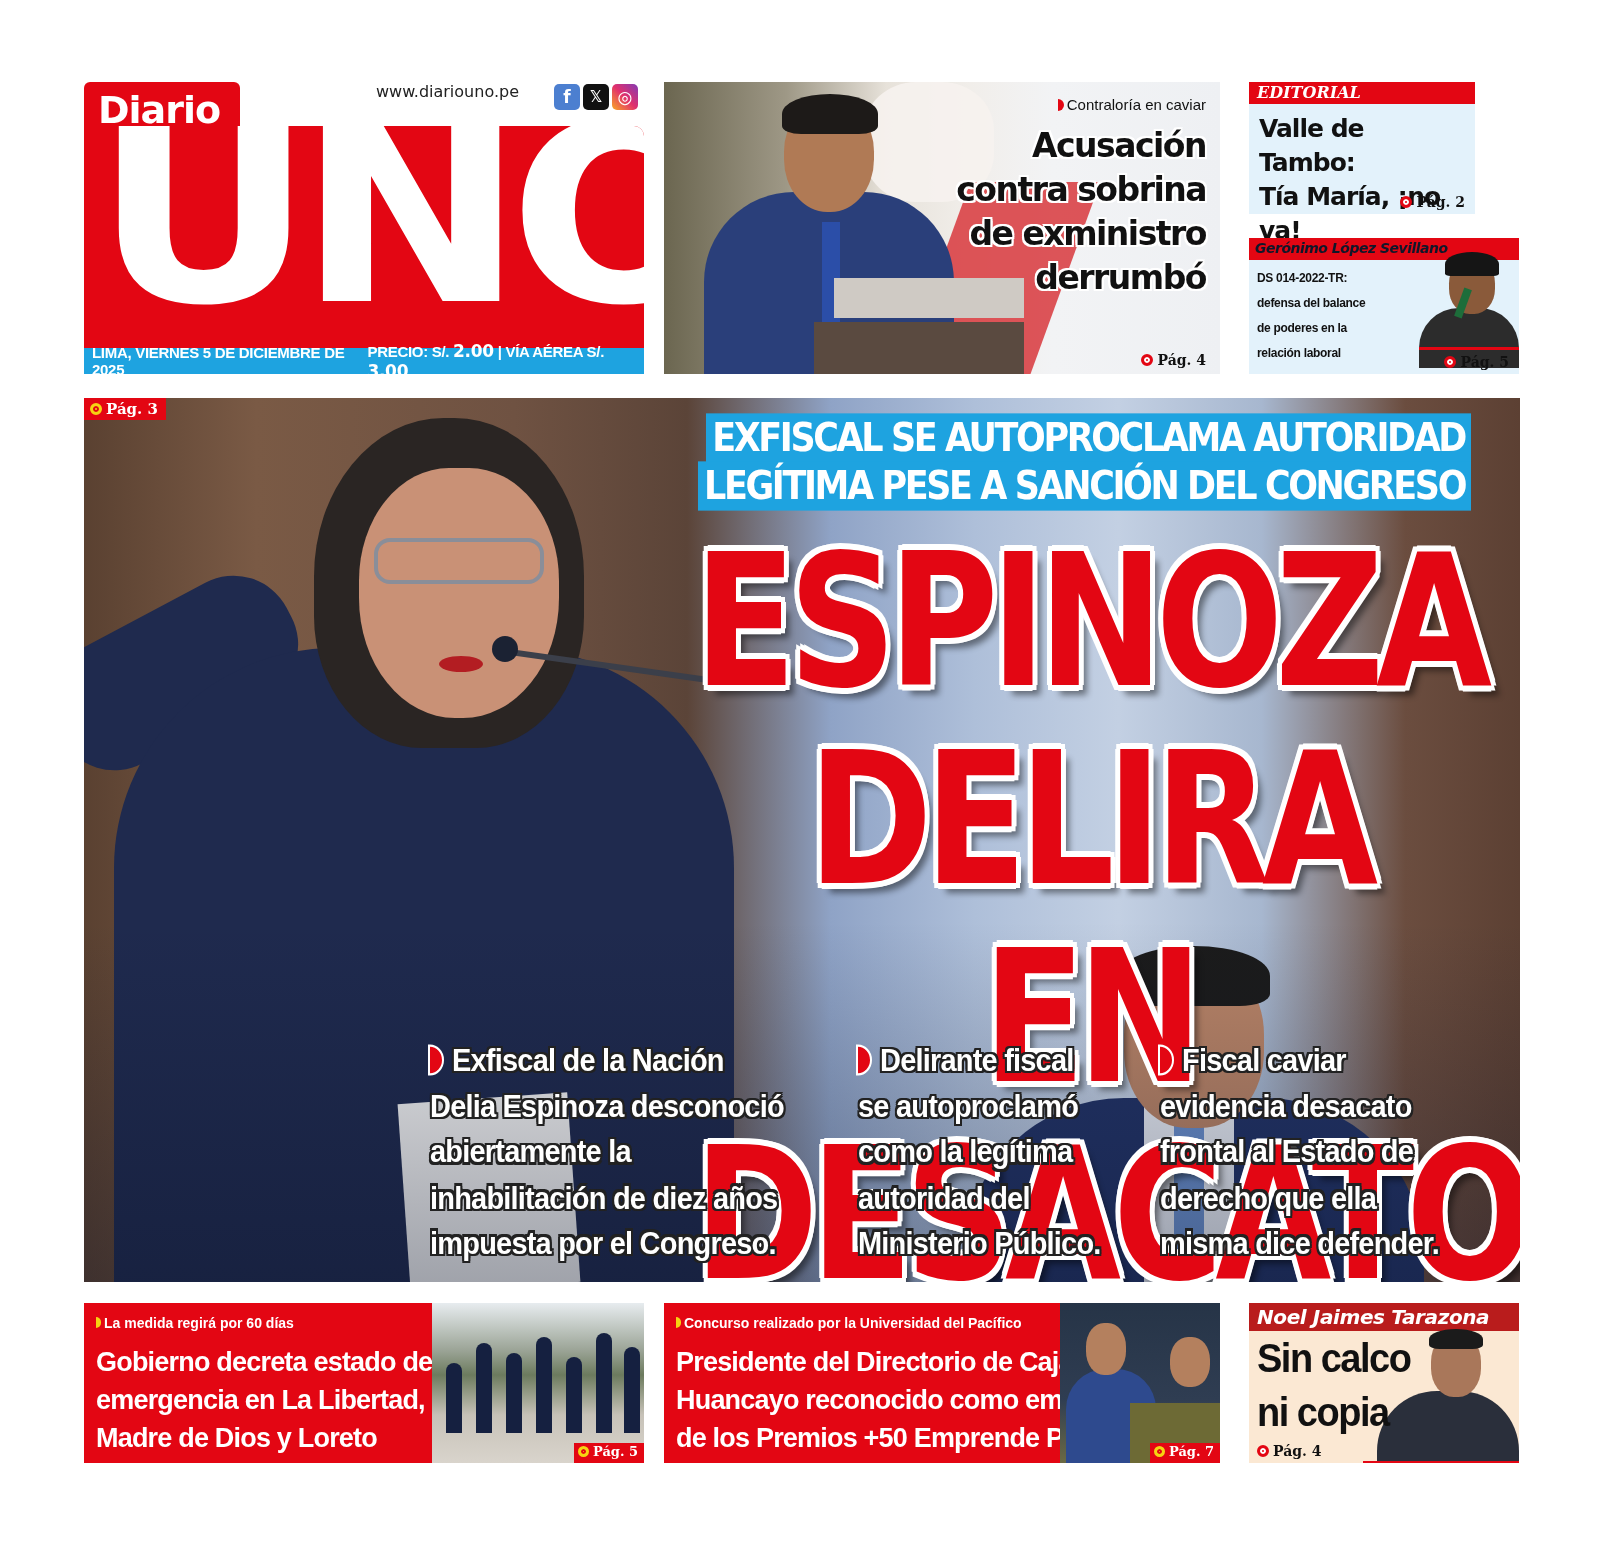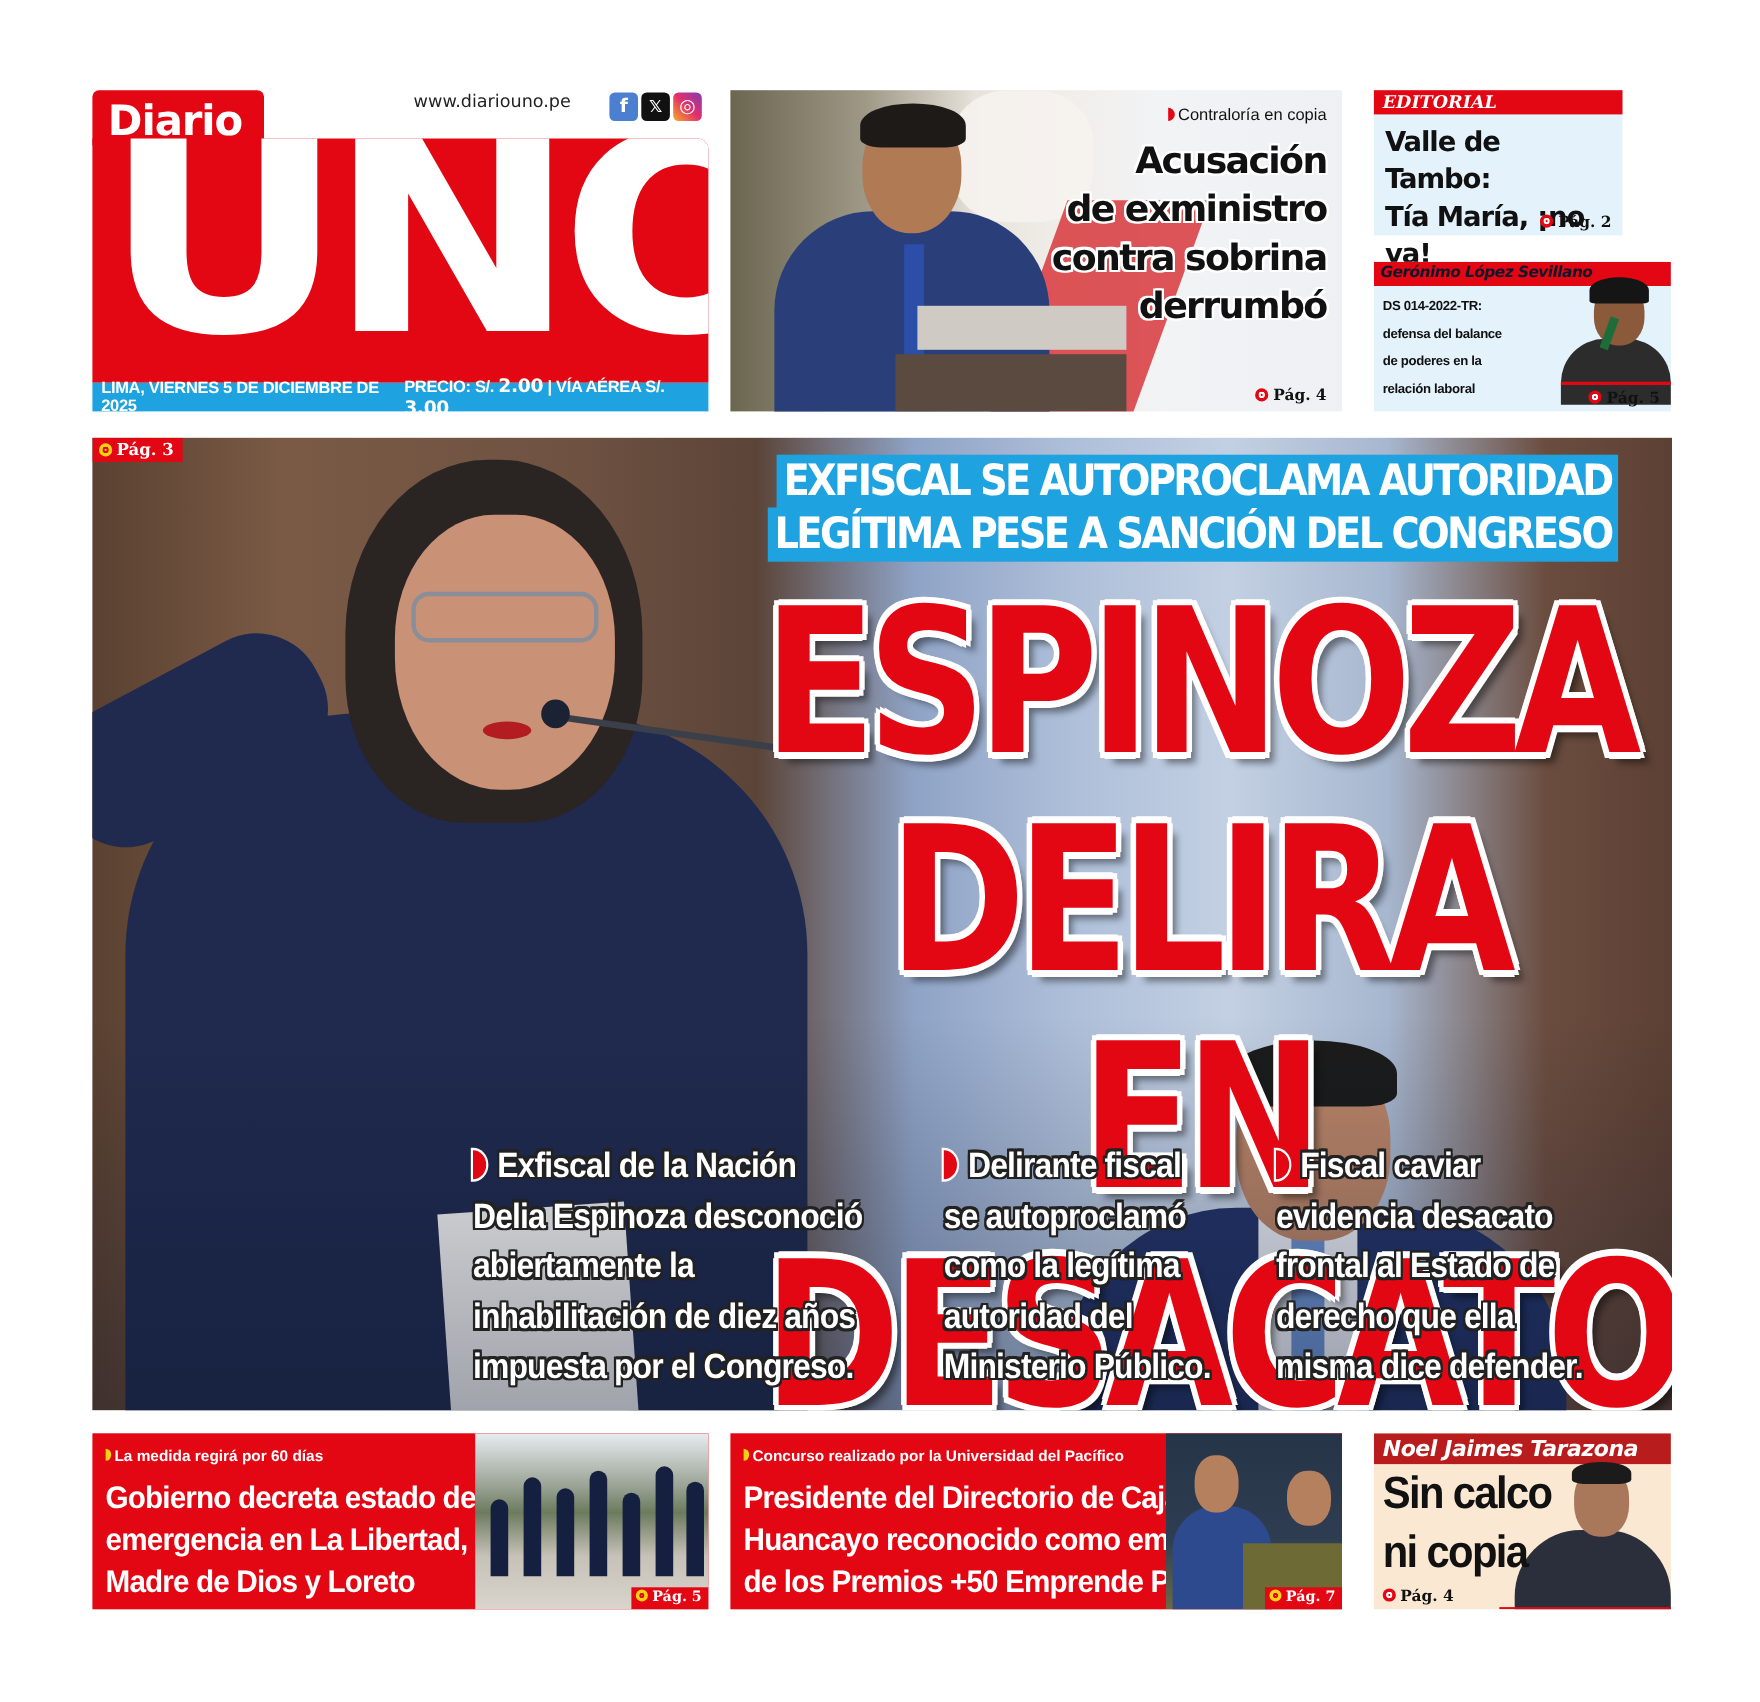--- a/index.html
+++ b/index.html
@@ -153,26 +153,26 @@
 <div class="top-story">
   <div class="flag-white"></div>
   <div class="flag-red"></div>
   <div class="person-suit"></div>
   <div class="person-tie"></div>
   <div class="person-head"></div>
   <div class="person-hair"></div>
   <div class="podium-top"></div>
   <div class="podium" style="left:150px; top:240px; width:210px; height:52px;"></div>
   <div class="top-kicker">
-    <span class="kicker-mark"></span><span>Contraloría en copia</span>
+    <span class="kicker-mark"></span><span>Contraloría en caviar</span>
   </div>
   <div class="top-head">
     <div>Acusación</div>
+    <div>contra sobrina</div>
     <div>de exministro</div>
-    <div>contra sobrina</div>
     <div>derrumbó</div>
   </div>
   <div class="top-pag pag">
     <span class="pag-dot"></span><span>Pág. 4</span>
   </div>
 </div>
 
 <div class="editorial">
   <div class="ed-label">EDITORIAL</div>
   <div class="ed-head">

